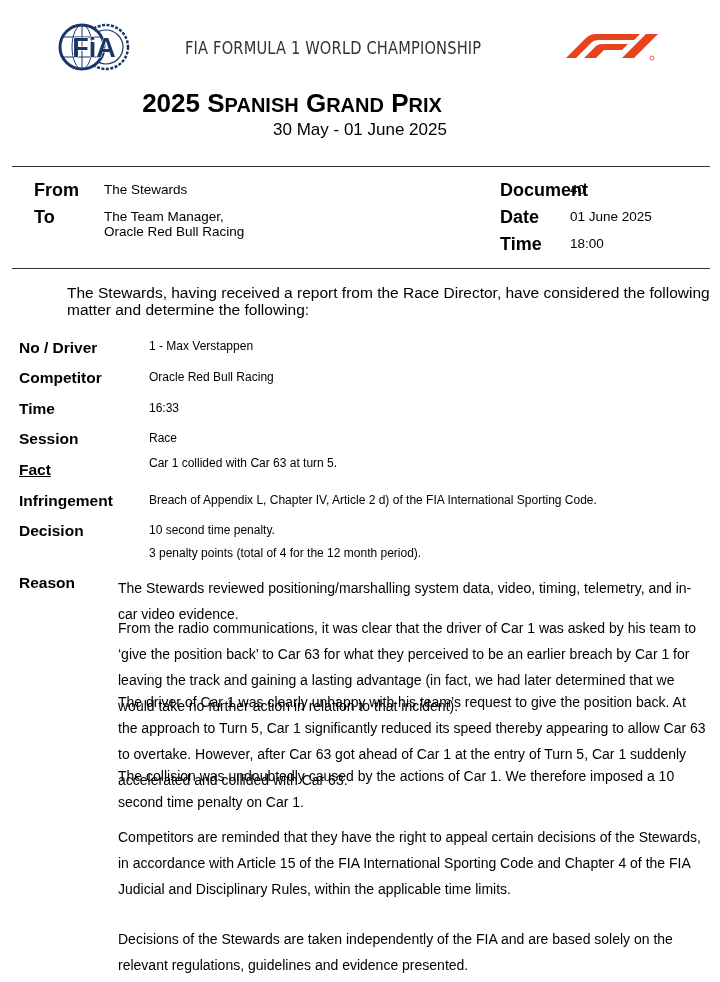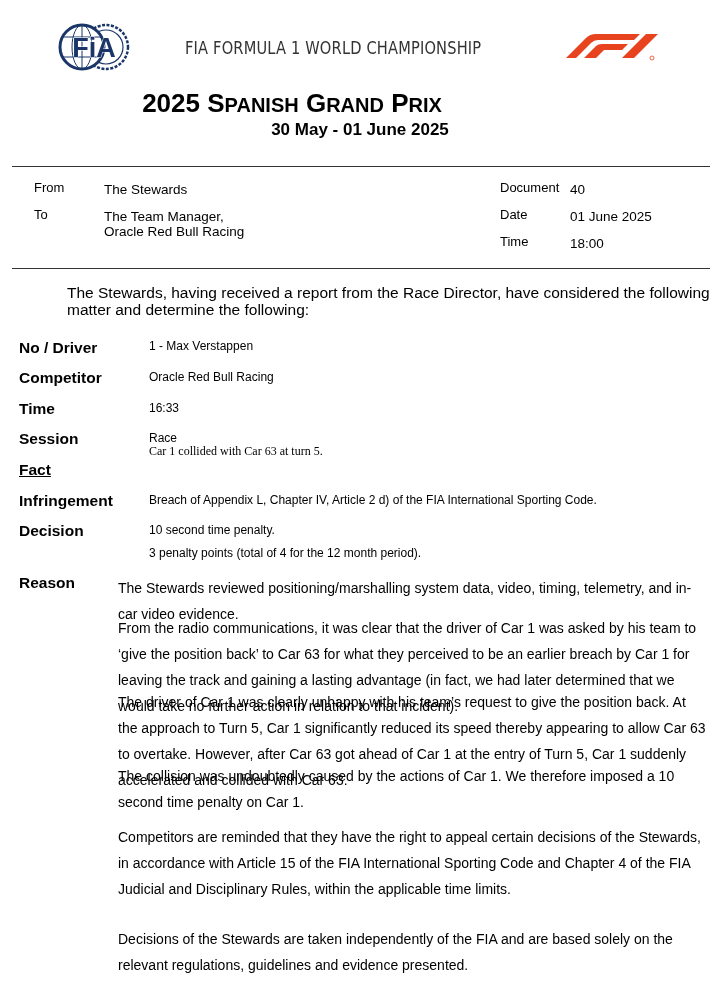--- a/index.html
+++ b/index.html
@@ -6,25 +6,25 @@
     body { width: 720px; height: 982px; position: relative; overflow: hidden;
            font-family: "Liberation Sans", sans-serif; color: #000; }
     .abs { position: absolute; }
     .fia-logo { left: 58px; top: 22px; width: 72px; height: 50px; }
     .f1-logo { left: 562px; top: 30px; width: 100px; height: 34px; }
     .champ-title { left: 185px; top: 38px; font-size: 17px; font-weight: 300; color: #333;
                    letter-spacing: 0.2px; font-family: "DejaVu Sans", sans-serif; font-weight: normal;
                    transform: scaleX(0.86); transform-origin: left top; }
     .event-title { left: 0; width: 584px; top: 88px; text-align: center; font-size: 26px; font-weight: bold; }
     .event-title .sc { font-size: 20px; }
-    .event-dates { left: 0; width: 720px; top: 120px; text-align: center; font-size: 17px; font-weight: bold; }
+    .event-dates { left: 0; width: 720px; top: 120px; text-align: center; font-size: 17px; font-weight: normal; }
     .rule { left: 12px; width: 698px; height: 0; border-top: 1.5px solid #333; }
     .rule.top { top: 166px; }
     .rule.bottom { top: 268px; }
-    .hlabel { font-size: 13px; font-weight: normal; padding-left: 15px; }
+    .hlabel { font-size: 18px; font-weight: bold; padding-left: 15px; }
     .hval { font-size: 13.5px; line-height: 15px; }
     .intro { left: 19px; top: 284px; width: 680px; font-size: 15.5px; line-height: 17px; margin-left: 48px; }
     .flabel { left: 19px; font-size: 15.5px; font-weight: bold; }
     .fval { left: 118px; font-size: 12px; margin-left: 31px; }
     .para { left: 118px; width: 590px; font-size: 14px; line-height: 26px; }
   </style>
 </head>
 <body>
 
 <div class="abs fia-logo">
@@ -84,21 +84,21 @@
 <div class="abs flabel" style="top:369px;">Competitor</div>
 <div class="abs fval" style="top:370px;">Oracle Red Bull Racing</div>
 
 <div class="abs flabel" style="top:400px;">Time</div>
 <div class="abs fval" style="top:401px;">16:33</div>
 
 <div class="abs flabel" style="top:430px;">Session</div>
 <div class="abs fval" style="top:431px;">Race</div>
 
 <div class="abs flabel" style="top:461px;text-decoration:underline;">Fact</div>
-<div class="abs fval" style="top:444px;font-family:Liberation Serif, serif;">Car 1 collided with Car 63 at turn 5.</div>
+<div class="abs fval" style="top:456px;">Car 1 collided with Car 63 at turn 5.</div>
 
 <div class="abs flabel" style="top:492px;">Infringement</div>
 <div class="abs fval" style="top:493px;">Breach of Appendix L, Chapter IV, Article 2 d) of the FIA International Sporting Code.</div>
 
 <div class="abs flabel" style="top:522px;">Decision</div>
 <div class="abs fval" style="top:523px;">10 second time penalty.</div>
 <div class="abs fval" style="top:546px;">3 penalty points (total of 4 for the 12 month period).</div>
 
 <div class="abs flabel" style="top:574px;">Reason</div>
 <div class="abs para" style="top:575px;">The Stewards reviewed positioning/marshalling system data, video, timing, telemetry, and in-car video evidence.</div>

